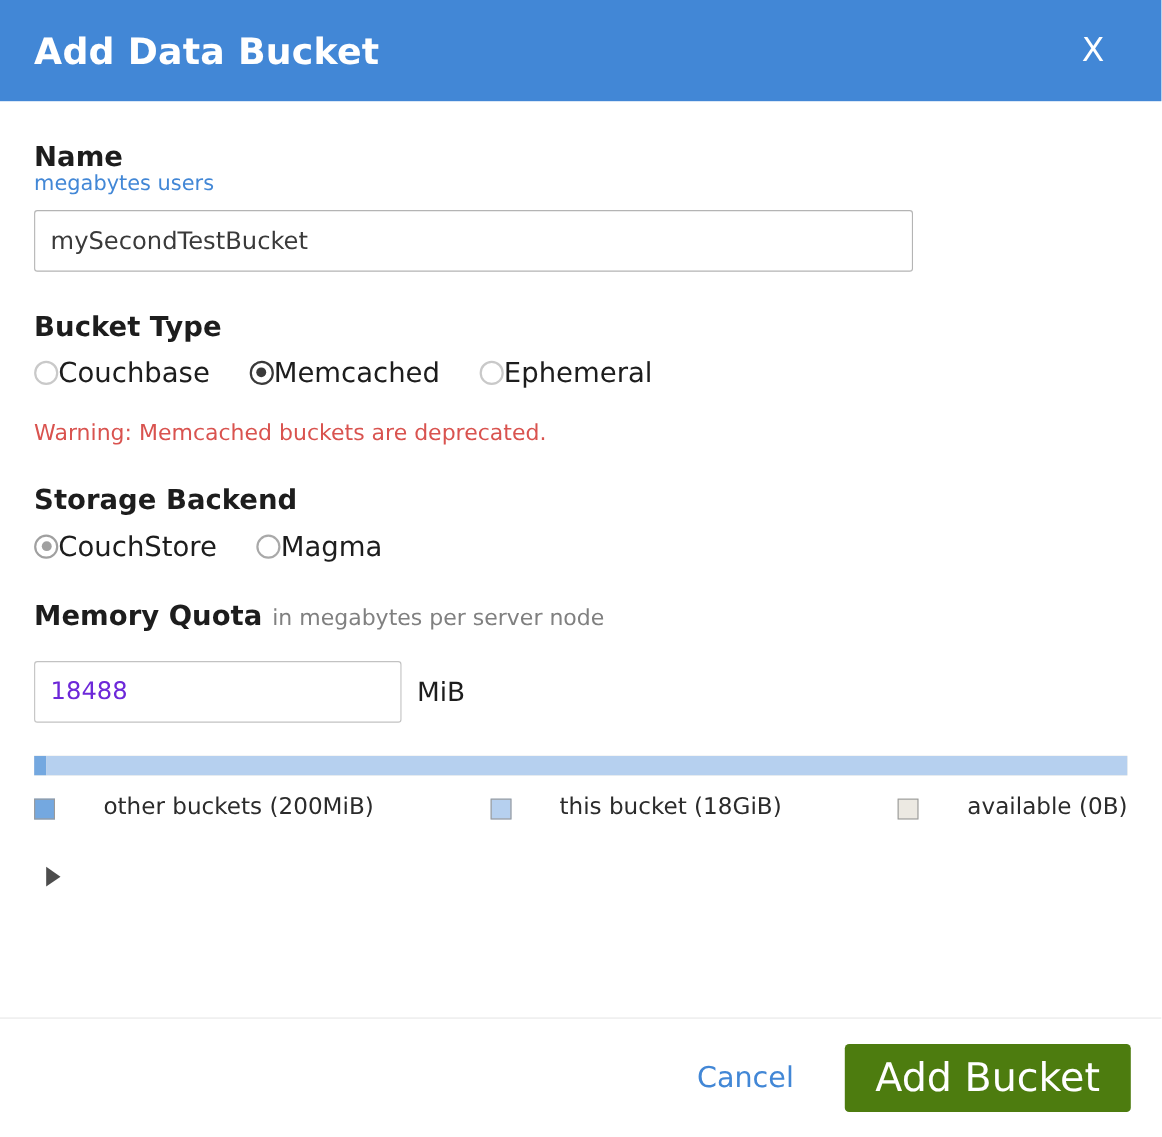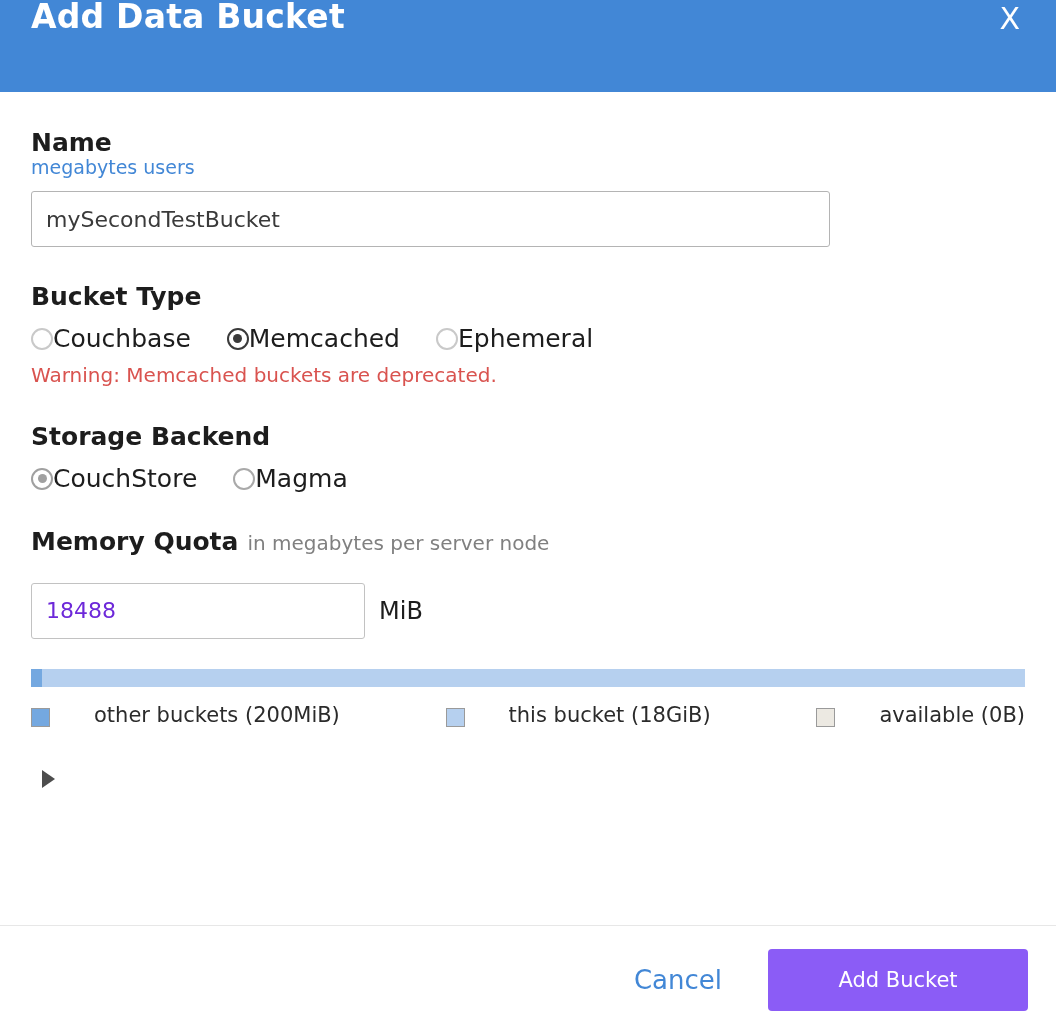--- a/index.html
+++ b/index.html
@@ -22,23 +22,23 @@
     background: #ffffff;
     display: flex;
     flex-direction: column;
   }
 
   
   .dialog-header {
     height: 92px;
     background: #4287d6;
     display: flex;
-    align-items: flex-start;
+    align-items: center;
     justify-content: space-between;
-    padding: 0 30px 0 31px;
+    padding: 0 46px 0 31px;
     box-sizing: border-box;
     flex: 0 0 auto;
   }
   .dialog-title {
     color: #ffffff;
     font-size: 33px;
     font-weight: bold;
     letter-spacing: 0.2px;
     line-height: 1;
   }
@@ -145,21 +145,21 @@
 
   .radio-label {
     font-size: 25px;
     color: #1d1d1d;
     line-height: 1.1;
   }
 
   .warning-text {
     color: #d9534f;
     font-size: 20px;
-    margin-top: 11px;
+    margin-top: 29px;
     line-height: 1.2;
   }
 
   
   .quota-head {
     display: flex;
     align-items: baseline;
     margin-bottom: 13px;
   }
   .quota-hint {
@@ -268,23 +268,23 @@
     color: #4287d6;
     font-size: 26px;
     background: none;
     border: none;
     font-family: "DejaVu Sans", sans-serif;
     cursor: pointer;
     padding: 10px 14px;
     margin-right: 32px;
   }
   .btn-primary {
-    background: #8b5cf6;
+    background: #4d7c0f;
     color: #ffffff;
-    font-size: 21px;
+    font-size: 36px;
     font-family: "DejaVu Sans", sans-serif;
     border: none;
     border-radius: 4px;
     padding: 0 28px;
     height: 62px;
     min-width: 260px;
     cursor: pointer;
   }
 </style>
 </head>

